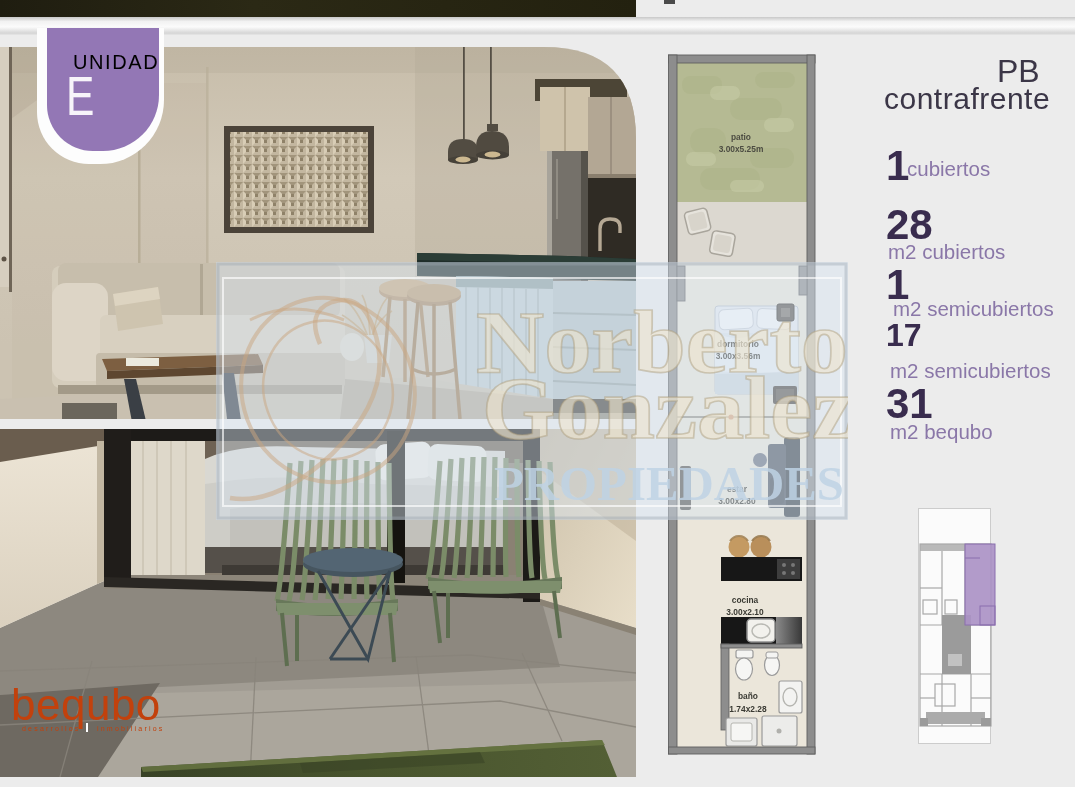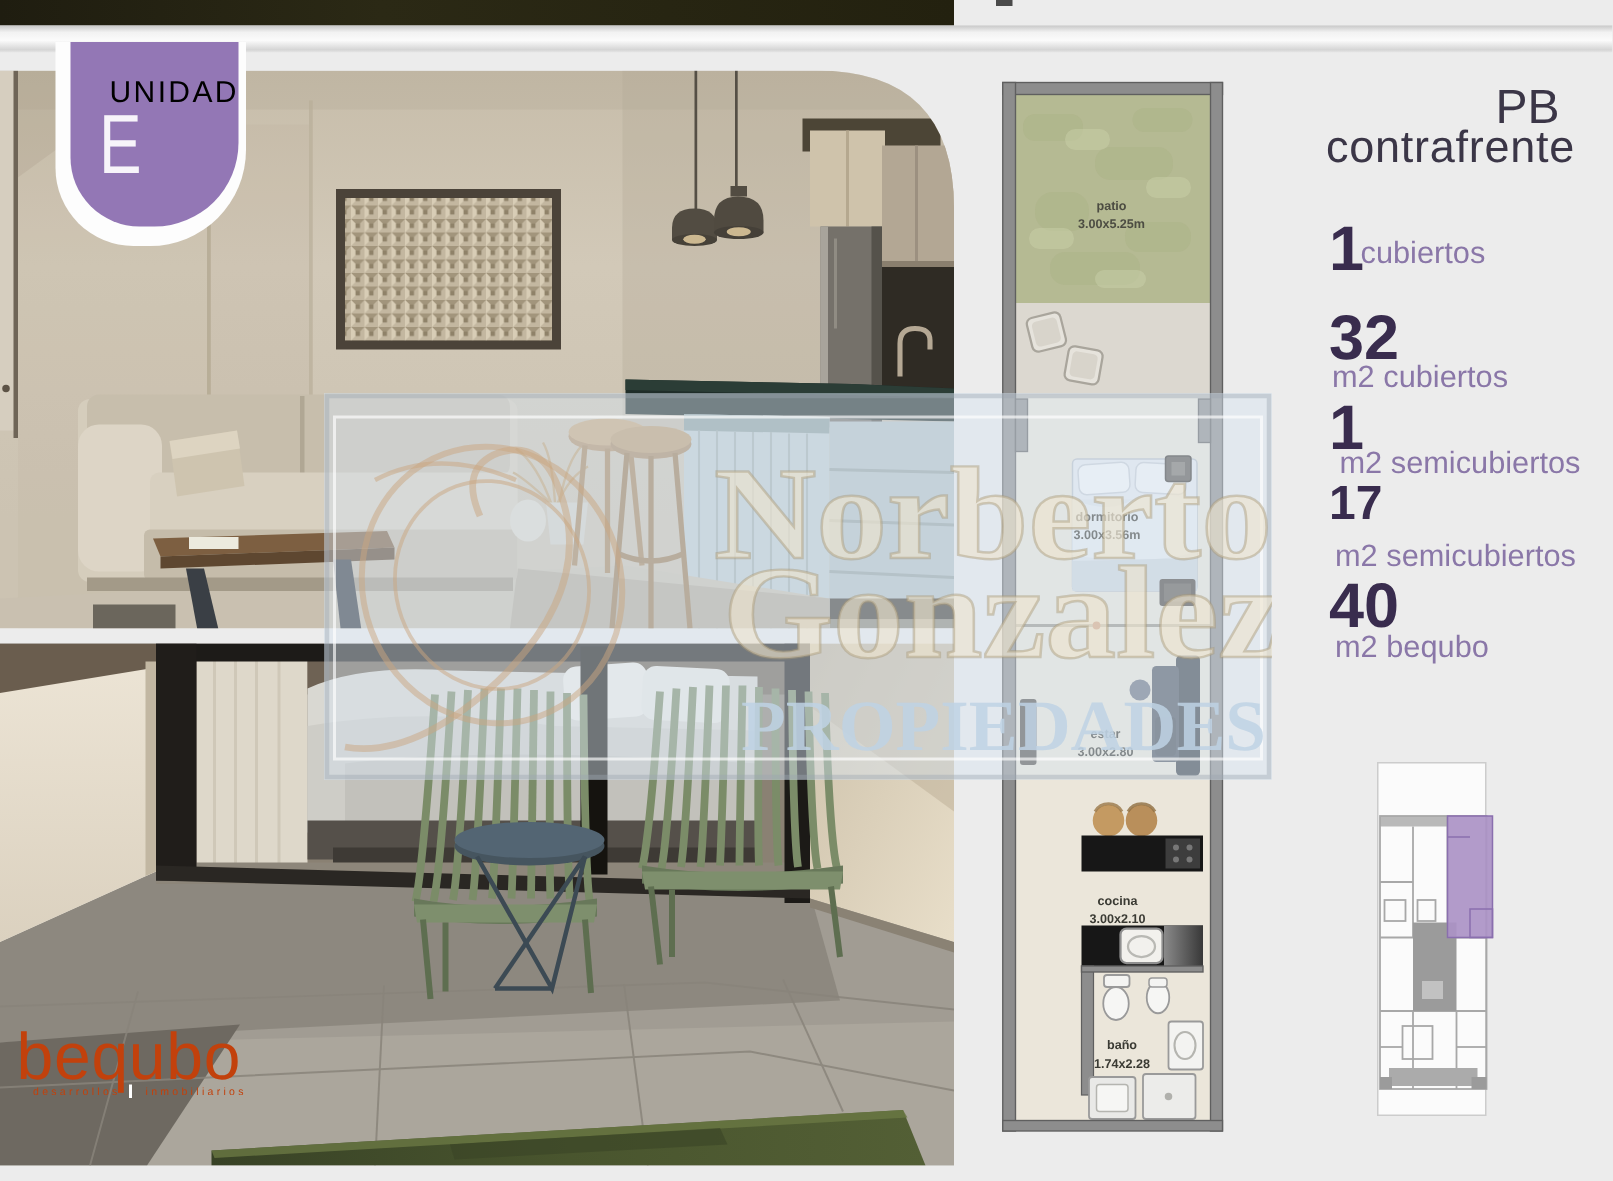--- a/index.html
+++ b/index.html
@@ -449,33 +449,33 @@
 </svg>
 
 <div class="abs" style="left:997px;top:53px;color:#3b3647;font-size:32px">PB</div>
 
 <div class="abs" style="left:884px;top:82px;color:#3b3647;font-size:30px;letter-spacing:0.5px;white-space:nowrap">contrafrente</div>
 
 <div class="abs" style="left:886px;top:142px;color:#392c4e;font-size:42px;font-weight:700">1</div>
 
 <div class="abs" style="left:907px;top:157px;color:#8a77a8;font-size:20.5px;white-space:nowrap">cubiertos</div>
 
-<div class="abs" style="left:886px;top:201px;color:#392c4e;font-size:42px;font-weight:700">32</div>
+<div class="abs" style="left:886px;top:201px;color:#392c4e;font-size:42px;font-weight:700">28</div>
 
 <div class="abs" style="left:888px;top:240px;color:#8a77a8;font-size:20.5px;white-space:nowrap">m2 cubiertos</div>
 
 <div class="abs" style="left:886px;top:261px;color:#392c4e;font-size:42px;font-weight:700">1</div>
 
 <div class="abs" style="left:893px;top:297px;color:#8a77a8;font-size:20.5px;white-space:nowrap">m2 semicubiertos</div>
 
 <div class="abs" style="left:886px;top:317px;color:#392c4e;font-size:32px;font-weight:700">17</div>
 
 <div class="abs" style="left:890px;top:359px;color:#8a77a8;font-size:20.5px;white-space:nowrap">m2 semicubiertos</div>
 
-<div class="abs" style="left:886px;top:380px;color:#392c4e;font-size:42px;font-weight:700">40</div>
+<div class="abs" style="left:886px;top:380px;color:#392c4e;font-size:42px;font-weight:700">31</div>
 
 <div class="abs" style="left:890px;top:420px;color:#8a77a8;font-size:20.5px;white-space:nowrap">m2 bequbo</div>
 
 <svg class="abs" style="left:918px;top:508px" width="78" height="236" viewBox="0 0 78 236">
 
 <rect x="0.5" y="0.5" width="72" height="235" fill="#fbfbfb" stroke="#cccccc" stroke-width="1"></rect>
 
 <rect x="2" y="36" width="45" height="7" fill="#b9b9b9"></rect>
 
 <g fill="none" stroke="#a8a8a8" stroke-width="1.2">

